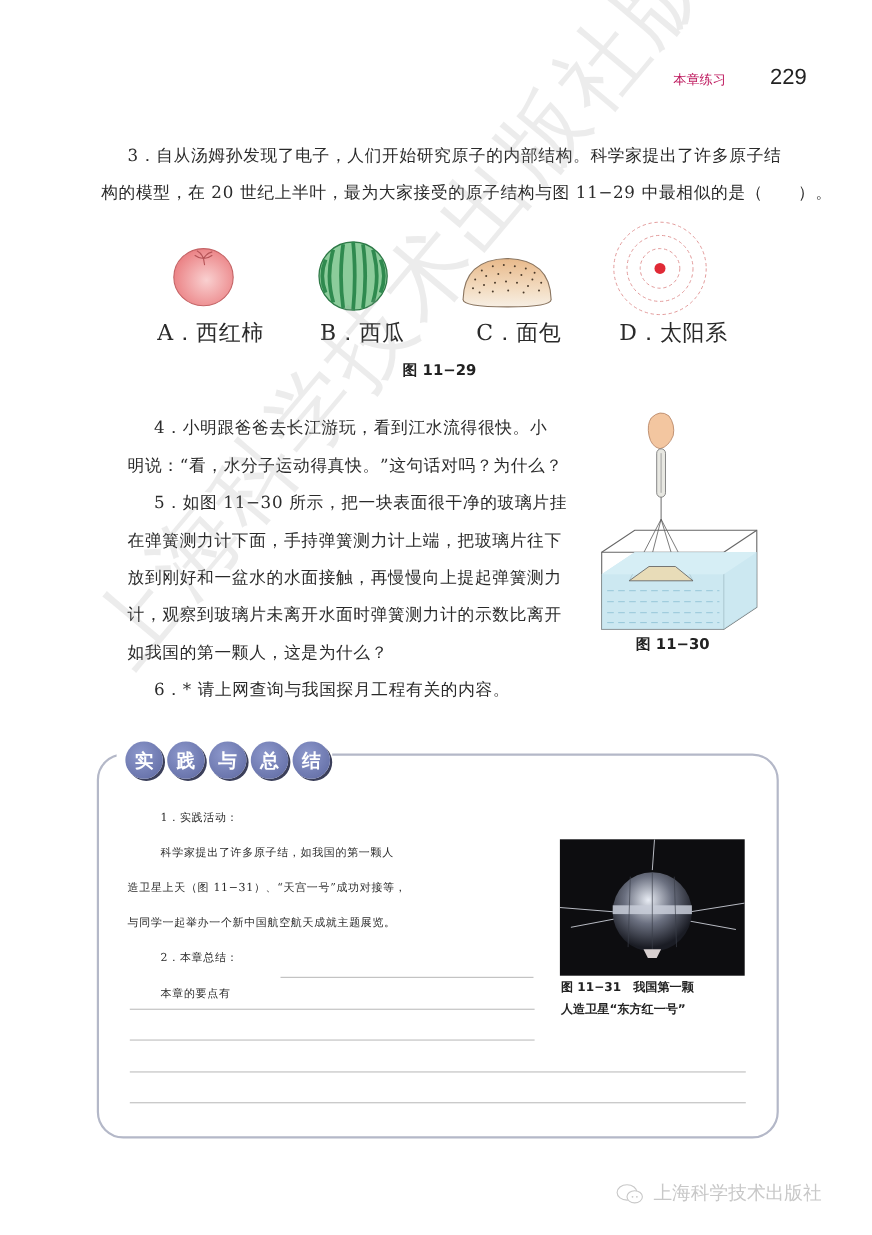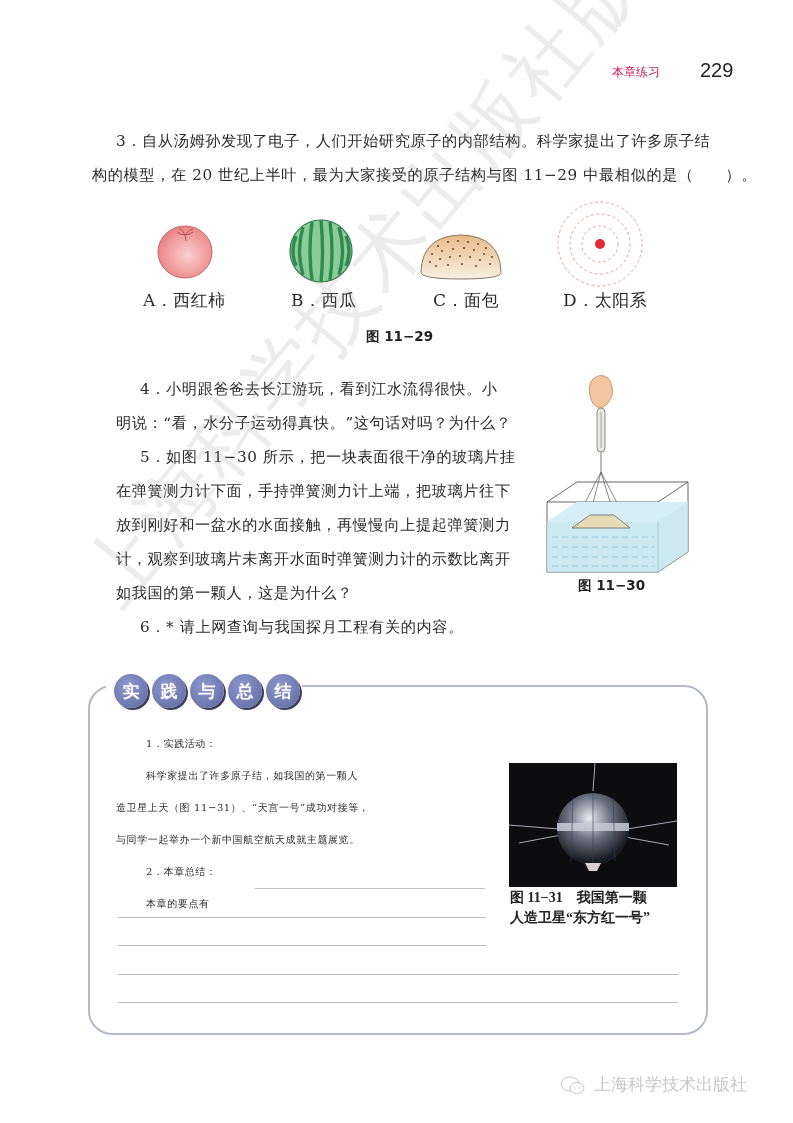--- a/index.html
+++ b/index.html
@@ -6,21 +6,21 @@
   body {
     width: 793px; height: 1123px; background: #ffffff; position: relative; overflow: hidden;
     font-family: "DejaVu Serif", "Liberation Serif", serif; color: #2a2a2a;
   }
   .abs { position: absolute; }
   .header-label { left: 612px; top: 64px; font-size: 12px; font-family: "DejaVu Sans", sans-serif; color: #be185d; }
   .page-num { left: 700px; top: 59px; font-size: 20px; font-family: "Liberation Sans", sans-serif; color: #222; }
   .para { font-size: 15.2px; line-height: 34px; letter-spacing: 0.6px; white-space: nowrap; }
   .q3 { left: 116px; top: 124px; }
   .caption { font-family: "DejaVu Sans", sans-serif; font-size: 13.5px; font-weight: bold; color: #222; }
-  .opt-label { font-size: 17px; letter-spacing: 0.5px; white-space: nowrap; }
+  .opt-label { font-size: 20px; letter-spacing: 0.5px; white-space: nowrap; }
   .figure-item { position: absolute; }
   .section-box {
     left: 88px; top: 685px; width: 620px; height: 350px;
     border: 2px solid #b4b8c8; border-radius: 24px; box-sizing: border-box;
   }
   .section-mask { left: 106px; top: 670px; width: 196px; height: 30px; background: #fff; }
   .title-bubbles { left: 114px; top: 674px; display: flex; gap: 4px; }
   .bubble {
     width: 34px; height: 34px; border-radius: 50%;
     background: radial-gradient(circle at 40% 35%, #8d98cc, #6b76ad 70%, #5a6399);
@@ -223,21 +223,21 @@
     <circle cx="84" cy="66" r="36" fill="url(#sg)"></circle>
     <rect x="48" y="60" width="72" height="8" fill="#c8ccd8" opacity="0.85"></rect>
     <g stroke="#3a3e4a" stroke-width="0.6">
         <line x1="64" y1="34" x2="62" y2="98"></line>
         <line x1="84" y1="30" x2="84" y2="102"></line>
         <line x1="104" y1="34" x2="106" y2="98"></line>
       </g>
     <path d="M76 100 L92 100 L88 108 L80 108 Z" fill="#d8d0d0"></path>
   </svg>
 </div>
-<div class="abs caption" style="left:510px;top:888px;line-height:20px;white-space:nowrap;font-size:14px;font-family:Liberation Serif, serif;">
+<div class="abs caption" style="left:510px;top:888px;line-height:20px;white-space:nowrap;font-size:11px;">
   <div>图  11−31　我国第一颗</div>
   <div>人造卫星“东方红一号”</div>
 </div>
 
 <div class="abs footer">
   <svg width="26" height="20" viewBox="0 0 26 20">
     <ellipse cx="10" cy="8" rx="9" ry="7" fill="none" stroke="#c8c8c8" stroke-width="1"></ellipse>
     <ellipse cx="17" cy="12" rx="7" ry="5.5" fill="#fff" stroke="#c8c8c8" stroke-width="1"></ellipse>
     <circle cx="15" cy="12" r="0.8" fill="#c8c8c8"></circle>
       <circle cx="19" cy="12" r="0.8" fill="#c8c8c8"></circle>

